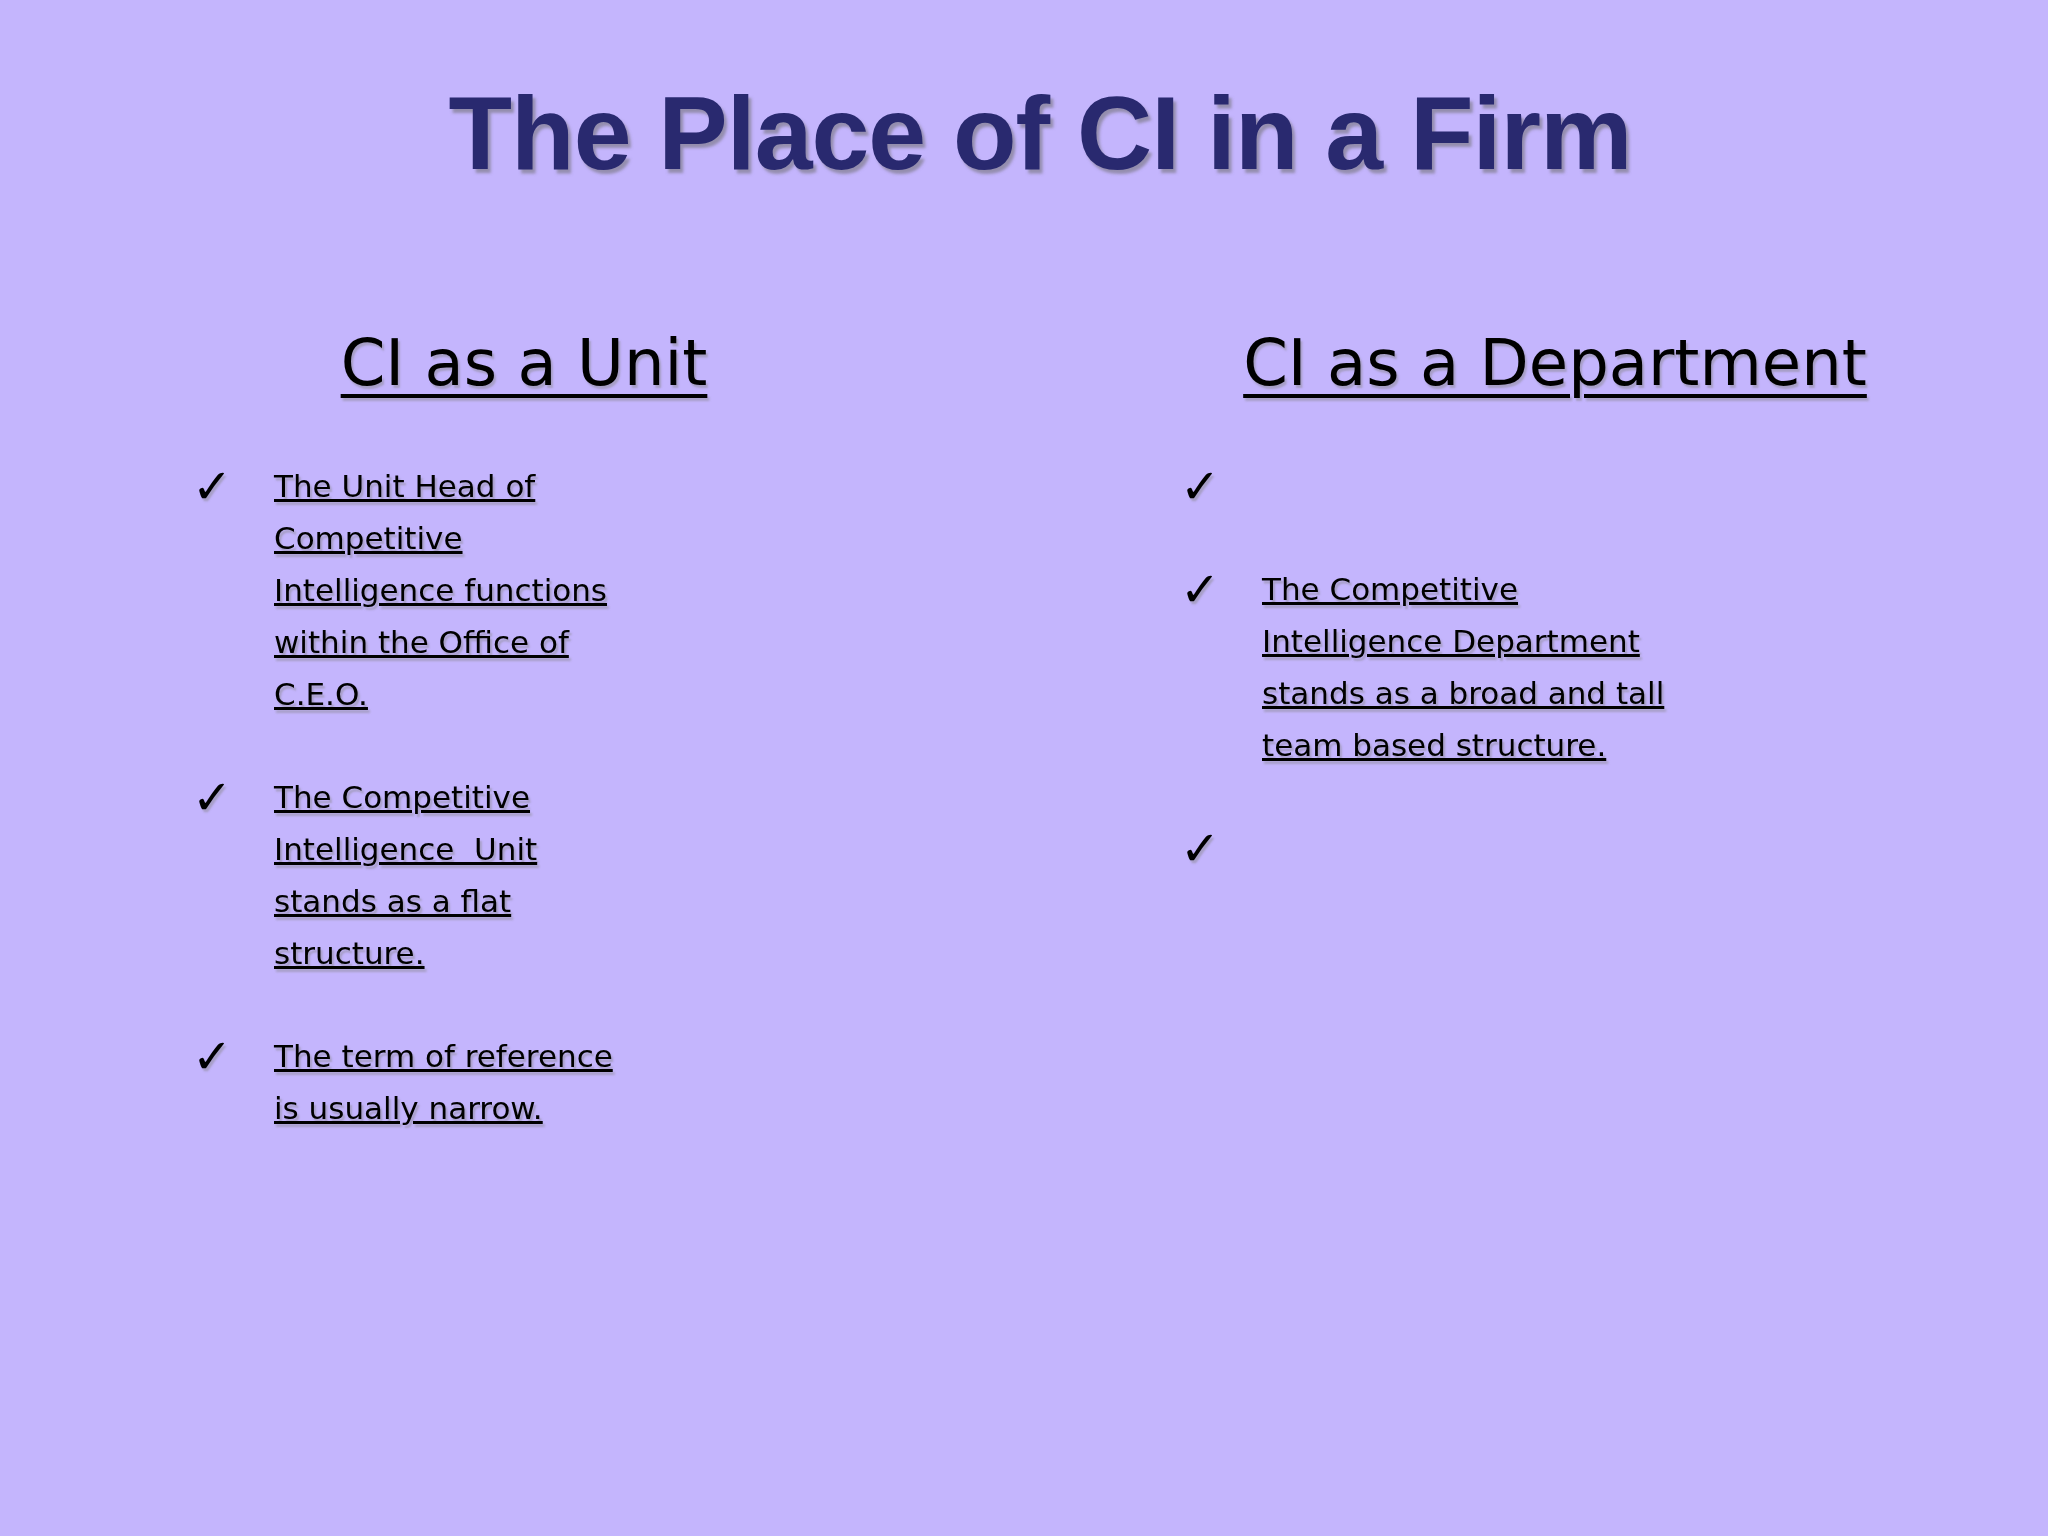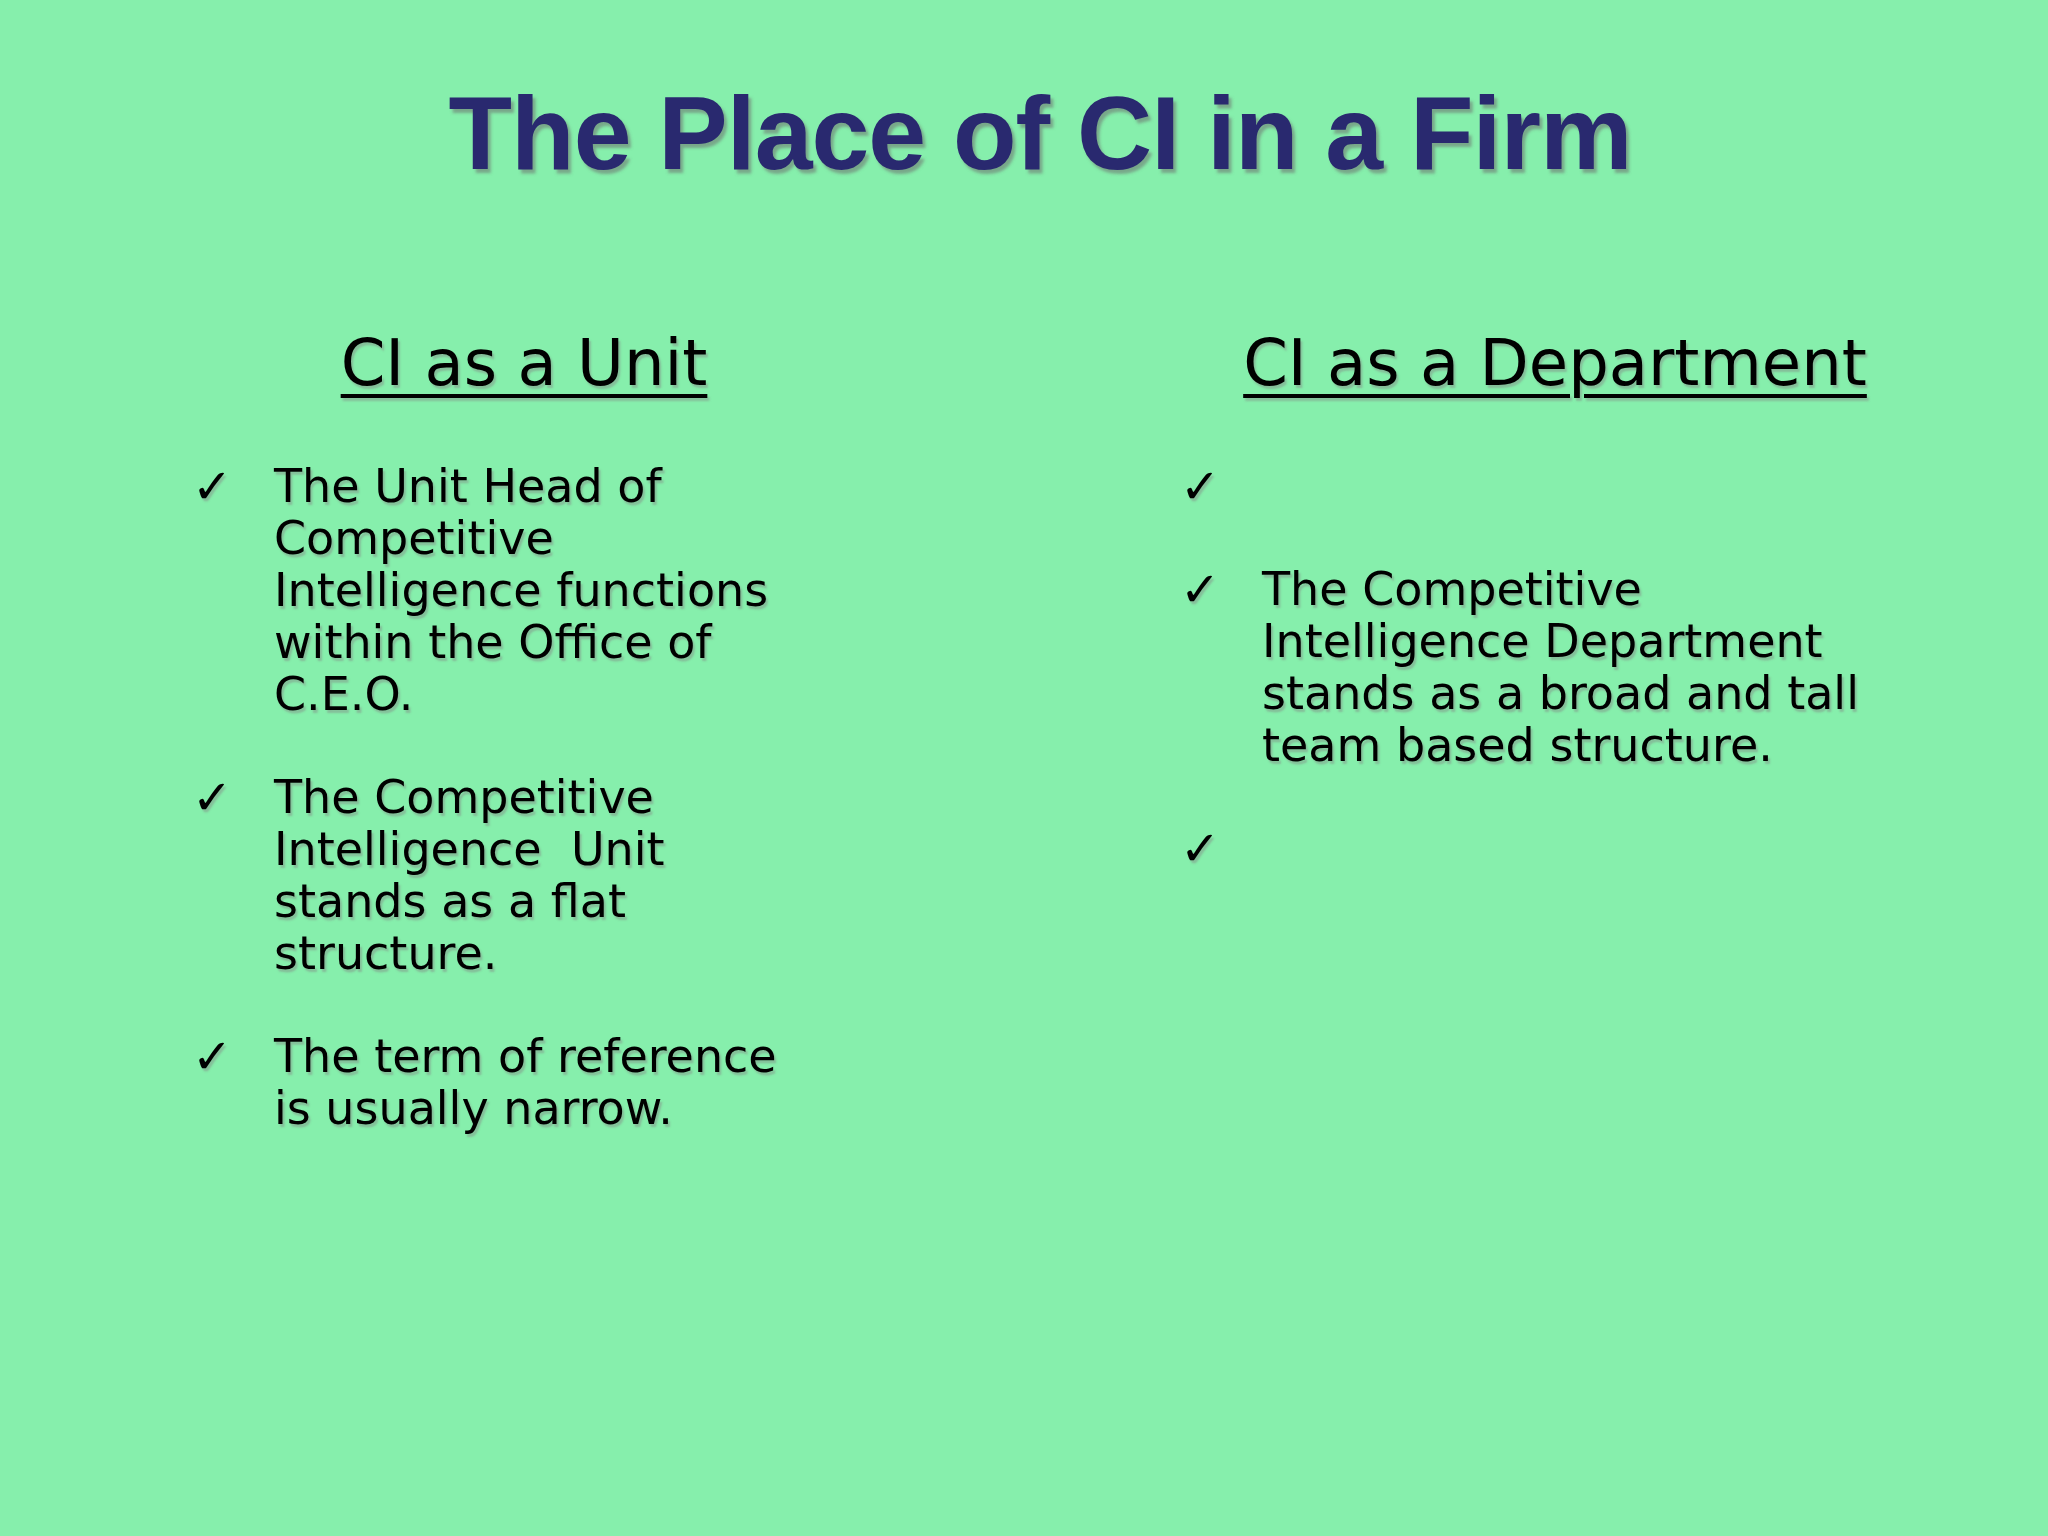--- a/index.html
+++ b/index.html
@@ -4,21 +4,21 @@
 <style>
   html, body {
     margin: 0;
     padding: 0;
     background: #ffffff;
   }
   .slide {
     position: relative;
     width: 2048px;
     height: 1536px;
-    background: #86efac;
+    background: #c4b5fd;
     overflow: hidden;
     font-family: "DejaVu Sans", sans-serif;
     color: #000000;
   }
   .title {
     position: absolute;
     top: 76px;
     left: 1040px;
     transform: translateX(-50%);
     margin: 0;
@@ -63,24 +63,25 @@
   }
   .check {
     flex: 0 0 82px;
     font-size: 48px;
     line-height: 52px;
     padding-left: 2px;
     text-shadow: 2px 3px 2px rgba(130,130,130,0.45);
   }
   .bullet-text {
     flex: 1 1 auto;
-    font-size: 46px;
+    font-size: 31px;
     line-height: 52px;
     white-space: pre-wrap;
     text-shadow: 2px 3px 2px rgba(130,130,130,0.45);
+    text-decoration: underline;
   }
 </style>
 </head>
 <body>
 
 <div class="slide">
 
   <h1 class="title">The Place of CI in a Firm</h1>
 
   <h2 class="heading heading-right">CI as a Department</h2>

